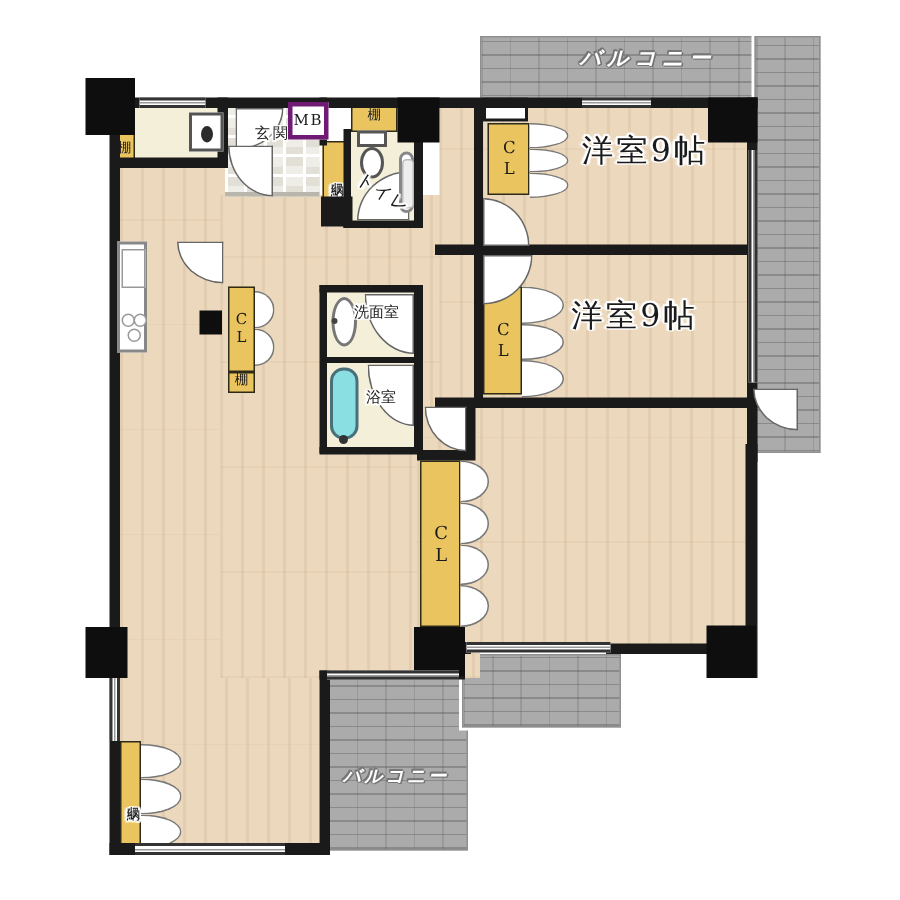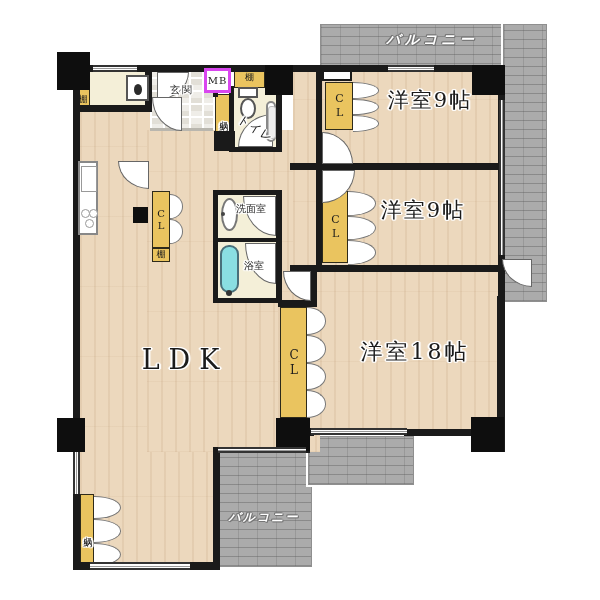--- a/index.html
+++ b/index.html
@@ -202,26 +202,24 @@
   <div class="abs tub" style="left:220px;top:245px;width:19px;height:48px;"></div>
   <div class="abs" style="left:226px;top:290px;width:6px;height:6px;background:#333;border-radius:50%;"></div>
   <div class="abs fixture" style="left:238px;top:87px;width:20px;height:11px;"></div>
   <div class="abs fixture oval" style="left:240px;top:98px;width:16px;height:21px;"></div>
   <div class="abs fixture" style="left:266px;top:101px;width:10px;height:41px;border-color:#888;border-radius:5px;"></div>
   <div class="abs" style="left:268px;top:106px;width:6px;height:31px;background:#eee;border:1px solid #bbb;border-radius:3px;"></div>
 
   <div class="abs label balctext" style="left:320px;top:30px;width:224px;height:20px;font-size:14px;letter-spacing:4px;">バルコニー</div>
   <div class="abs label balctext" style="left:218px;top:508px;width:92px;height:20px;font-size:12px;letter-spacing:2px;">バルコニー</div>
   <div class="abs label halo" style="left:152px;top:80px;width:60px;height:18px;font-size:10px;letter-spacing:2px;">玄関</div>
-  <div class="abs label" style="left:204px;top:68px;width:27px;height:25px;background:#fff;border:3px solid #d946ef;box-sizing:border-box;">
+  <div class="abs label" style="left:192px;top:68px;width:27px;height:25px;background:#fff;border:3px solid #701a75;box-sizing:border-box;">
     <span style="font-size:10px;letter-spacing:1px;">MB</span>
   </div>
   <div class="abs label halo" style="left:234px;top:108px;width:50px;height:16px;font-size:12px;letter-spacing:1px;transform:rotate(32deg);transform-origin:left center;">トイレ</div>
   <div class="abs label halo" style="left:226px;top:202px;width:50px;height:13px;font-size:10px;">洗面室</div>
   <div class="abs label halo" style="left:232px;top:259px;width:44px;height:13px;font-size:10px;">浴室</div>
   <div class="abs label halo" style="left:115px;top:328px;width:140px;height:64px;flex-direction:column;font-size:27px;">
-    <span style="letter-spacing:9px;">LDK</span>
   </div>
   <div class="abs label halo" style="left:355px;top:88px;width:150px;height:26px;font-size:21px;letter-spacing:2px;">洋室9帖</div>
   <div class="abs label halo" style="left:348px;top:198px;width:150px;height:26px;font-size:21px;letter-spacing:2px;">洋室9帖</div>
-  <div class="abs label halo" style="left:330px;top:338px;width:170px;height:28px;font-size:22px;letter-spacing:3px;">洋室18帖</div>
 
 </div>
 
 </body></html>

